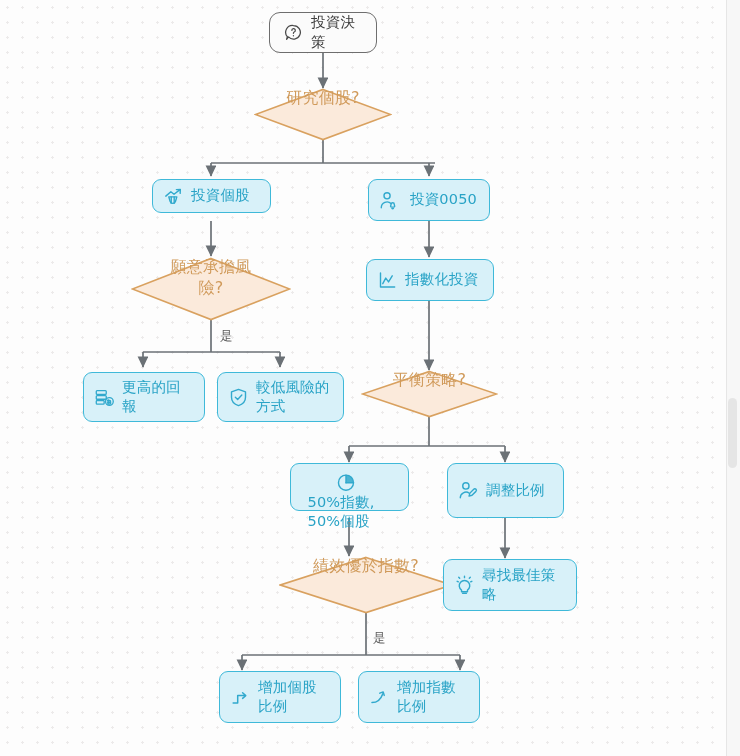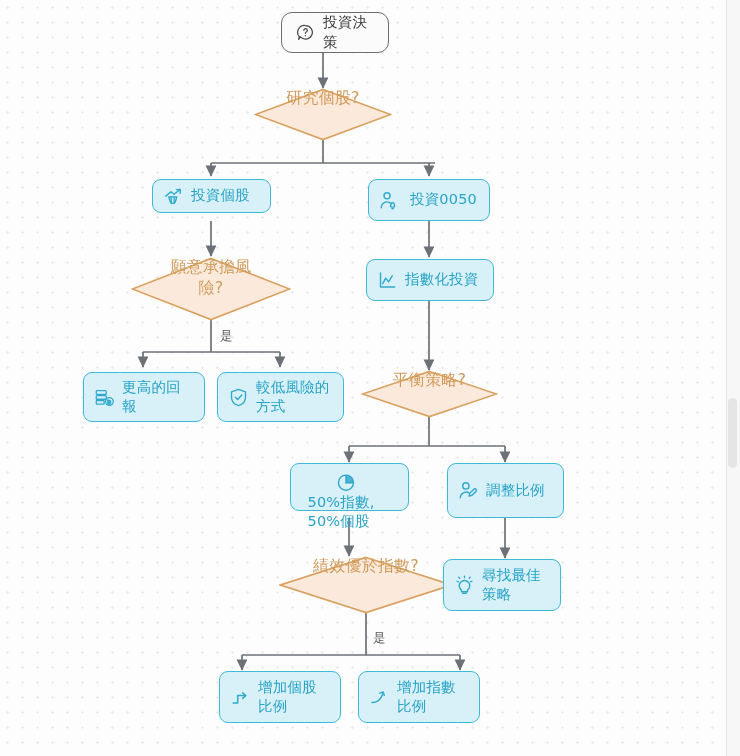--- a/index.html
+++ b/index.html
@@ -54,21 +54,20 @@
     box-shadow:0 0 0 0 rgba(0,0,0,0);
   }
 
   
   .start{
     border:1.8px solid #6e6e6e;
     background:#fbfbfb;
     border-radius:11px;
     color:#3d3d3d;
     padding:7px 12px;
-    margin-left:12px;
   }
 
   
   .diamond{
     position:absolute;
     display:flex;align-items:flex-start;justify-content:center;
     text-align:center;
     color:#d09a5a;
     font-size:16px;line-height:1.3;
     letter-spacing:.2px;
@@ -247,21 +246,21 @@
       <span class="ico">
         <svg width="21" height="21" viewBox="0 0 24 24" fill="none" stroke="#31a9cd" stroke-width="1.6" stroke-linecap="round" stroke-linejoin="round">
           <circle cx="9" cy="6.8" r="3.6"></circle>
           <path d="M2.6 20.4a6.5 6.5 0 0 1 10.3-5.3"></path>
           <path d="M20.6 10.6 a1.8 1.8 0 0 0-2.6 0 L13.6 15 l-1 3.4 3.4-1 4.5-4.4a1.8 1.8 0 0 0 .1-2.4z"></path>
         </svg>
       </span>
       <span class="lbl">調整比例</span>
     </div>
 
-    <div class="node box" style="left:443px;top:559px;width:118px;height:52px;">
+    <div class="node box" style="left:443px;top:559px;width:134px;height:52px;">
       <span class="ico">
         <svg width="21" height="21" viewBox="0 0 24 24" fill="none" stroke="#31a9cd" stroke-width="1.6" stroke-linecap="round" stroke-linejoin="round">
           <path d="M8.6 17.2a6 6 0 1 1 6.8 0v1.9H8.6z"></path>
           <path d="M9.8 20.8 h4.4"></path>
           <path d="M12 1.4 v1.6 M3.6 7.2 l1.4.6 M20.4 7.2 l-1.4.6 M5.4 2.6 l1.1 1.2 M18.6 2.6 l-1.1 1.2"></path>
         </svg>
       </span>
       <span class="lbl" style="max-width:78px;">尋找最佳策略</span>
     </div>
 

